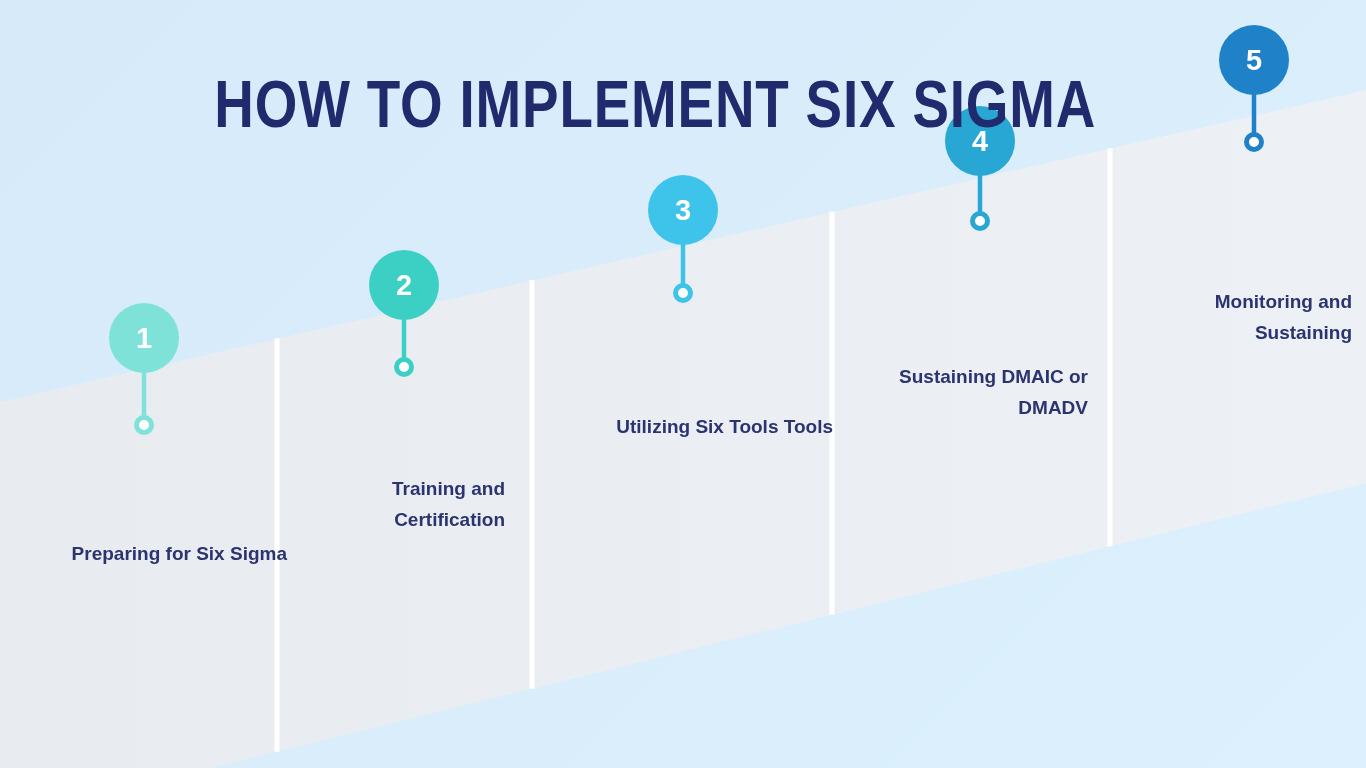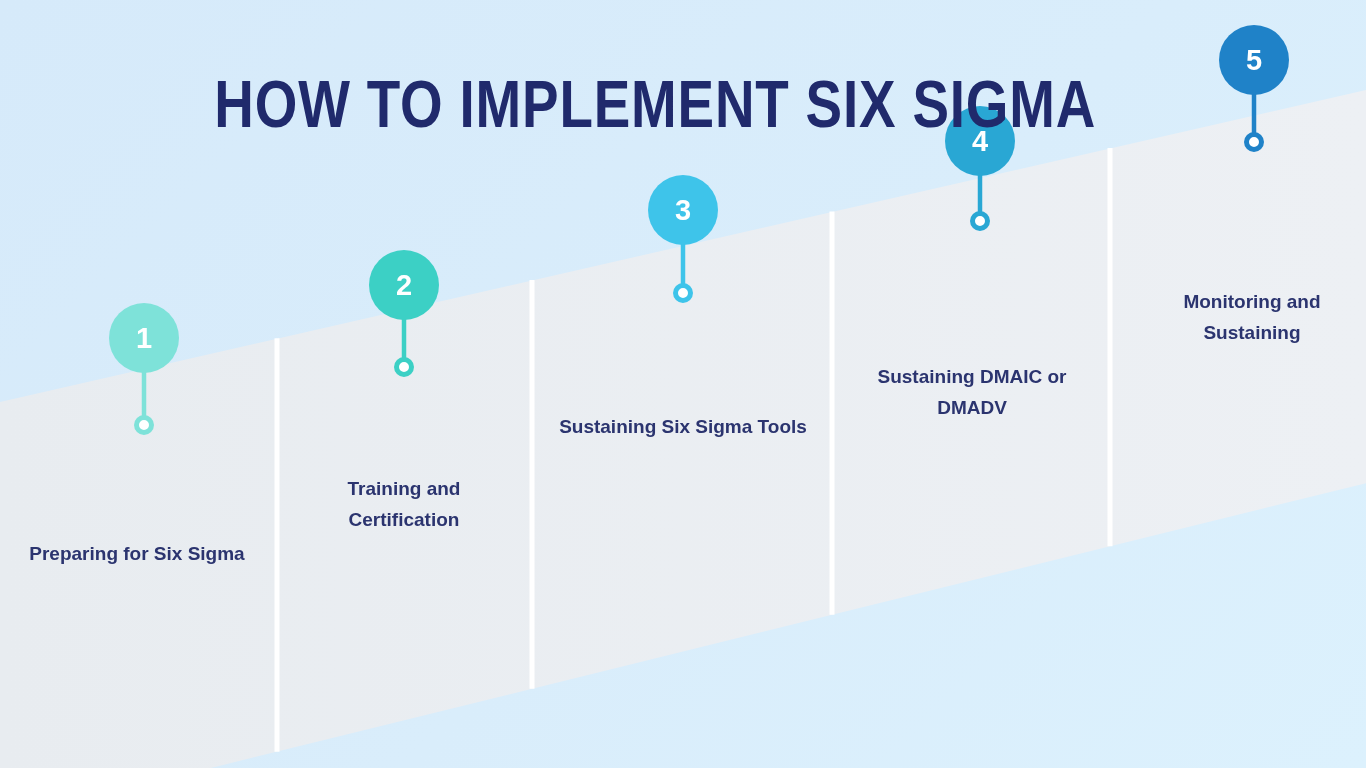--- a/index.html
+++ b/index.html
@@ -47,21 +47,21 @@
     height: 70px;
     display: flex;
     align-items: center;
     justify-content: center;
     font-size: 29px;
     font-weight: bold;
     color: #ffffff;
   }
   .step-label {
     position: absolute;
-    text-align: center;
+    text-align: right;
     font-size: 19px;
     font-weight: bold;
     line-height: 31px;
   }
 </style>
 </head>
 <body>
 
 <div id="canvas">
   <svg id="ramp-svg" width="1366" height="768" viewBox="0 0 1366 768" xmlns="http://www.w3.org/2000/svg">
@@ -108,19 +108,19 @@
   </svg>
 
   <h1 class="title" style="color: rgb(32, 42, 108);"><span>HOW TO IMPLEMENT SIX SIGMA</span></h1>
 
   <div id="overlay">
       <div class="step-number" style="left: 109px; top: 303px; color: rgb(255, 255, 255);">1</div>
       <div class="step-label" style="left: -13px; top: 538px; width: 300px; color: rgb(43, 52, 111);">Preparing for Six Sigma</div>
       <div class="step-number" style="left: 369px; top: 250px; color: rgb(255, 255, 255);">2</div>
       <div class="step-label" style="left: 303px; top: 461px; width: 202px; color: rgb(43, 52, 111); margin-top: 12px;">Training and Certification</div>
       <div class="step-number" style="left: 648px; top: 175px; color: rgb(255, 255, 255);">3</div>
-      <div class="step-label" style="left: 533px; top: 411px; width: 300px; color: rgb(43, 52, 111);">Sustaining Six Sigma Tools</div>
+      <div class="step-label" style="left: 533px; top: 411px; width: 300px; color: rgb(43, 52, 111);">Utilizing Six Tools Tools</div>
       <div class="step-number" style="left: 945px; top: 106px; color: rgb(255, 255, 255);">4</div>
       <div class="step-label" style="left: 856px; top: 361px; width: 232px; color: rgb(43, 52, 111);">Sustaining DMAIC or DMADV</div>
       <div class="step-number" style="left: 1219px; top: 25px; color: rgb(255, 255, 255);">5</div>
       <div class="step-label" style="left: 1152px; top: 286px; width: 200px; color: rgb(43, 52, 111);">Monitoring and Sustaining</div>
     </div>
 </div>
 
 </body></html>

